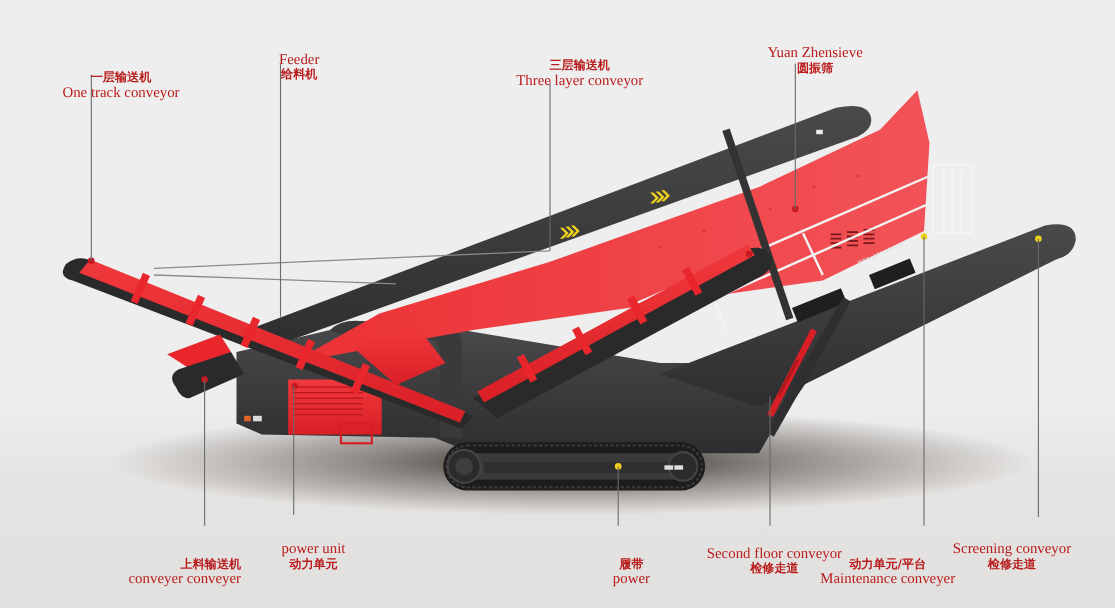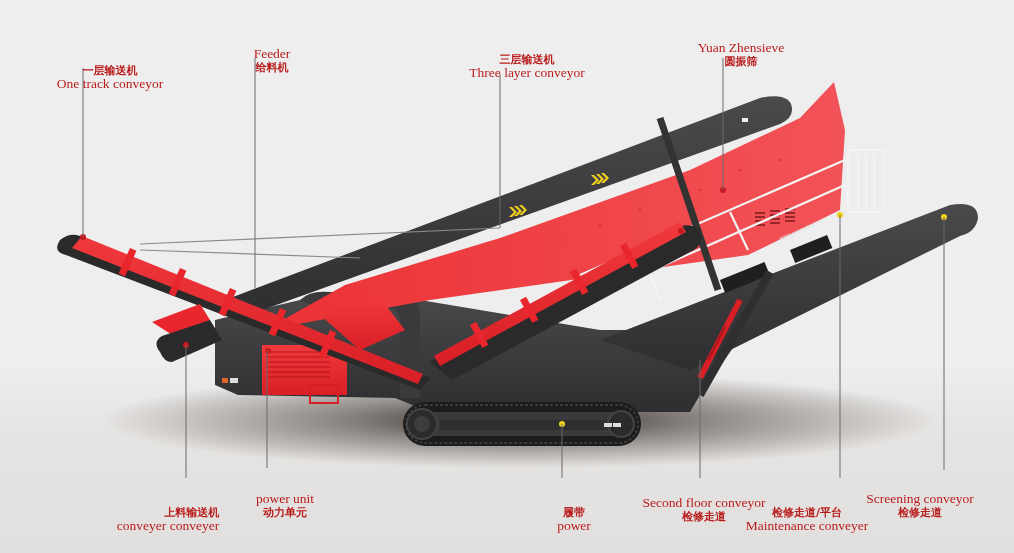--- a/index.html
+++ b/index.html
@@ -213,19 +213,19 @@
 </div>
 <div class="lbl" style="left:574px; top:487px;">
   <span class="zh">履带</span>
   <span class="en">power</span>
 </div>
 <div class="lbl" style="left:704px; top:476px;">
   <span class="en">Second floor conveyor</span>
   <span class="zh">检修走道</span>
 </div>
 <div class="lbl" style="left:807px; top:487px;">
-  <span class="zh">检修走道/平台</span>
+  <span class="zh">动力单元/平台</span>
   <span class="en">Maintenance conveyer</span>
 </div>
 <div class="lbl" style="left:920px; top:472px;">
   <span class="en">Screening conveyor</span>
   <span class="zh">检修走道</span>
 </div>
 
 </body></html>

